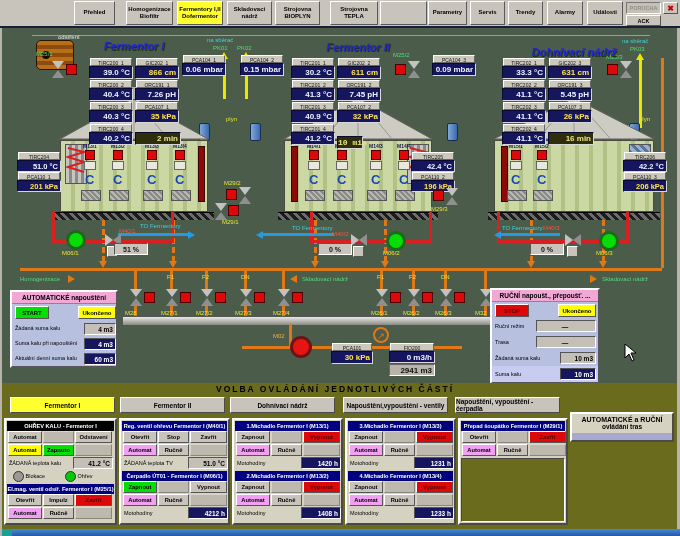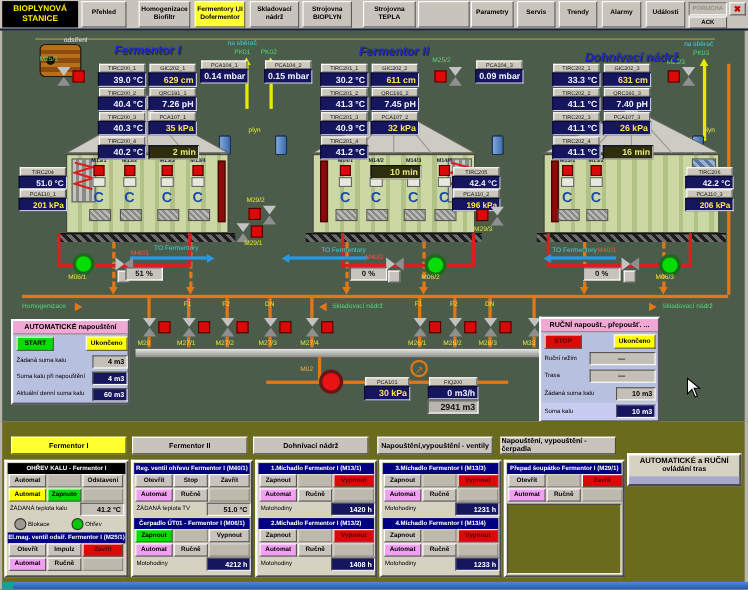--- a/index.html
+++ b/index.html
@@ -94,21 +94,20 @@
     box-sizing:border-box;text-align:center;font-weight:bold;color:#000;}
   #sideBtn .l1{font-size:7px;margin-top:2px;} #sideBtn .l2{font-size:6.5px;}
   #sideBtn .lav{position:absolute;left:0;bottom:0;width:100%;height:7px;background:#a8a8cc;}
   #taskstrip{position:absolute;left:0;top:146px;width:680px;height:7px;background:linear-gradient(180deg,#4a8ad8,#2258a8);}
 </style>
 </head>
 <body>
 
 <div id="screen">
   <div id="toolbar">
-    <div id="appTitle">BIOPLYNOVÁ STANICE</div>
     <div class="fault" id="faultBox" style="left:626px;top:2px;width:35px;height:12px;background:#c4c0b8;border:1px solid;border-color:#777 #fff #fff #777;color:#918f86;">PORUCHA</div>
     <div class="fault" style="left:626px;top:15px;width:35px;height:11px;background:#c8c4bc;border:1px solid;border-color:#fff #555 #555 #fff;color:#000;">ACK</div>
     <div class="fault" style="left:663px;top:2px;width:15px;height:12px;background:#c8c4bc;border:1px solid;border-color:#fff #555 #555 #fff;color:#c00;font-size:8px;">✖</div>
   <div class="tbtn" style="left: 74px; width: 41px;">Přehled</div>
       <div class="tbtn" style="left: 126px; width: 47px;">Homogenizace Biofiltr</div>
       <div class="tbtn active" style="left: 177px; width: 46px;">Fermentory I,II Dofermentor</div>
       <div class="tbtn" style="left: 227px; width: 45px;">Skladovací nádrž</div>
       <div class="tbtn" style="left: 275px; width: 45px;">Strojovna BIOPLYN</div>
       <div class="tbtn" style="left: 330px; width: 48px;">Strojovna TEPLA</div>
       <div class="tbtn" style="left: 380px; width: 47px;"></div>
@@ -210,21 +209,21 @@
       <div class="tank-base" style="left: 52px; top: 184px; width: 160px;"></div>
       <div class="tag" style="left: 88px; top: 30px; width: 42px;">TIRC200_1</div>
       <div class="val" style="left: 87px; top: 38px; width: 44px;">39.0 °C</div>
       <div class="tag" style="left: 88px; top: 52px; width: 42px;">TIRC200_2</div>
       <div class="val" style="left: 87px; top: 60px; width: 44px;">40.4 °C</div>
       <div class="tag" style="left: 88px; top: 74px; width: 42px;">TIRC200_3</div>
       <div class="val" style="left: 87px; top: 82px; width: 44px;">40.3 °C</div>
       <div class="tag" style="left: 88px; top: 96px; width: 42px;">TIRC200_4</div>
       <div class="val" style="left: 87px; top: 104px; width: 44px;">40.2 °C</div>
       <div class="tag" style="left: 134px; top: 30px; width: 42px;">GIC202_1</div>
-      <div class="val acc" style="left: 133px; top: 38px; width: 44px;">629 cm</div>
+      <div class="val acc" style="left: 133px; top: 38px; width: 44px;">866 cm</div>
       <div class="tag" style="left: 134px; top: 52px; width: 42px;">QRC191_1</div>
       <div class="val" style="left: 133px; top: 60px; width: 44px;">7.26 pH</div>
       <div class="tag" style="left: 134px; top: 74px; width: 42px;">PCA107_1</div>
       <div class="val acc" style="left: 133px; top: 82px; width: 44px;">35 kPa</div>
       <div class="val tmr" style="left: 133px; top: 104px; width: 46px;">2 min</div>
       <div class="tag" style="left: 16px; top: 124px; width: 42px;">TIRC204</div>
       <div class="val" style="left: 15px; top: 132px; width: 44px; height: 12px; font-size: 7.5px;">51.0 °C</div>
       <div class="tag" style="left: 16px; top: 144px; width: 42px;">PCA110_1</div>
       <div class="val acc" style="left: 15px; top: 152px; width: 44px; height: 12px; font-size: 7.5px;">201 kPa</div>
       <div class="redh" style="left: 50px; top: 212px; width: 122px;"></div>
@@ -282,21 +281,21 @@
       <div class="tag" style="left: 290px; top: 74px; width: 42px;">TIRC201_3</div>
       <div class="val" style="left: 289px; top: 82px; width: 44px;">40.9 °C</div>
       <div class="tag" style="left: 290px; top: 96px; width: 42px;">TIRC201_4</div>
       <div class="val" style="left: 289px; top: 104px; width: 44px;">41.2 °C</div>
       <div class="tag" style="left: 336px; top: 30px; width: 42px;">GIC202_2</div>
       <div class="val acc" style="left: 335px; top: 38px; width: 44px;">611 cm</div>
       <div class="tag" style="left: 336px; top: 52px; width: 42px;">QRC191_2</div>
       <div class="val" style="left: 335px; top: 60px; width: 44px;">7.45 pH</div>
       <div class="tag" style="left: 336px; top: 74px; width: 42px;">PCA107_2</div>
       <div class="val acc" style="left: 335px; top: 82px; width: 44px;">32 kPa</div>
-      <div class="val tmr" style="left: 335px; top: 122px; width: 46px;">10 min</div>
+      <div class="val tmr" style="left: 335px; top: 108px; width: 26px; font-family: Liberation Mono, monospace;">10 min</div>
       <div class="tag" style="left: 410px; top: 124px; width: 42px;">TIRC205</div>
       <div class="val" style="left: 409px; top: 132px; width: 44px; height: 12px; font-size: 7.5px;">42.4 °C</div>
       <div class="tag" style="left: 410px; top: 144px; width: 42px;">PCA110_2</div>
       <div class="val acc" style="left: 409px; top: 152px; width: 44px; height: 12px; font-size: 7.5px;">196 kPa</div>
       <div class="redh" style="left: 308px; top: 212px; width: 122px;"></div>
       <div class="redv" style="left: 308px; top: 184px; height: 28px;"></div>
       <div class="redv" style="left: 427px; top: 184px; height: 28px;"></div>
       <div class="blueh" style="left: 260px; top: 205px; width: 72px;"></div>
       <div class="arrlB" style="left: 254px; top: 203px;"></div>
       <div class="lbl cyan" style="left: 290px; top: 197px;">TO Fermentory</div>
@@ -333,42 +332,42 @@
       <div class="val" style="left: 500px; top: 38px; width: 44px;">33.3 °C</div>
       <div class="tag" style="left: 501px; top: 52px; width: 42px;">TIRC202_2</div>
       <div class="val" style="left: 500px; top: 60px; width: 44px;">41.1 °C</div>
       <div class="tag" style="left: 501px; top: 74px; width: 42px;">TIRC202_3</div>
       <div class="val" style="left: 500px; top: 82px; width: 44px;">41.1 °C</div>
       <div class="tag" style="left: 501px; top: 96px; width: 42px;">TIRC202_4</div>
       <div class="val" style="left: 500px; top: 104px; width: 44px;">41.1 °C</div>
       <div class="tag" style="left: 547px; top: 30px; width: 42px;">GIC202_3</div>
       <div class="val acc" style="left: 546px; top: 38px; width: 44px;">631 cm</div>
       <div class="tag" style="left: 547px; top: 52px; width: 42px;">QRC191_3</div>
-      <div class="val" style="left: 546px; top: 60px; width: 44px;">7.40 pH</div>
+      <div class="val" style="left: 546px; top: 60px; width: 44px;">5.45 pH</div>
       <div class="tag" style="left: 547px; top: 74px; width: 42px;">PCA107_3</div>
       <div class="val acc" style="left: 546px; top: 82px; width: 44px;">26 kPa</div>
       <div class="val tmr" style="left: 546px; top: 104px; width: 46px;">16 min</div>
       <div class="tag" style="left: 622px; top: 124px; width: 42px;">TIRC206</div>
       <div class="val" style="left: 621px; top: 132px; width: 44px; height: 12px; font-size: 7.5px;">42.2 °C</div>
       <div class="tag" style="left: 622px; top: 144px; width: 42px;">PCA110_3</div>
       <div class="val acc" style="left: 621px; top: 152px; width: 44px; height: 12px; font-size: 7.5px;">206 kPa</div>
       <div class="redh" style="left: 495px; top: 212px; width: 132px;"></div>
       <div class="redv" style="left: 495px; top: 184px; height: 28px;"></div>
       <div class="redv" style="left: 624px; top: 184px; height: 28px;"></div>
       <div class="blueh" style="left: 498px; top: 205px; width: 60px;"></div>
       <div class="arrlB" style="left: 492px; top: 203px;"></div>
       <div class="lbl cyan" style="left: 500px; top: 197px;">TO Fermentory</div>
       <div class="pump g" style="left: 597px; top: 203px;"></div>
       <div class="lbl yel" style="left: 594px; top: 222px;">M06/3</div>
       <div class="bowh" style="left: 563px; top: 206px;"></div>
       <div class="lbl red" style="left: 541px; top: 197px;">M40/3</div>
       <div class="gsq" style="left: 565px; top: 218px;"></div>
       <div class="pct" style="left: 528px; top: 215px;">0 %</div>
       <div class="tag" style="left: 181px; top: 27px; width: 42px;">PCA104_1</div>
-      <div class="val" style="left: 180px; top: 35px; width: 44px;">0.14 mbar</div>
+      <div class="val" style="left: 180px; top: 35px; width: 44px;">0.06 mbar</div>
       <div class="tag" style="left: 239px; top: 27px; width: 42px;">PCA104_2</div>
       <div class="val" style="left: 238px; top: 35px; width: 44px;">0.15 mbar</div>
       <div class="tag" style="left: 431px; top: 27px; width: 42px;">PCA104_3</div>
       <div class="val" style="left: 430px; top: 35px; width: 44px;">0.09 mbar</div>
       <div class="lbl yel" style="left: 222px; top: 152px;">M29/2</div>
       <div class="rsq" style="left: 224px; top: 161px;"></div>
       <div class="bowv" style="left: 237px; top: 159px;"></div>
       <div class="bowv" style="left: 213px; top: 175px;"></div>
       <div class="rsq" style="left: 226px; top: 177px;"></div>
       <div class="lbl yel" style="left: 220px; top: 191px;">M29/1</div>
@@ -460,20 +459,21 @@
         <div class="pval lite" style="left: 68px; top: 62px; width: 36px;">10 m3</div>
         <div style="position: absolute; left: 0px; top: 76px; width: 106px; height: 16px; background: rgb(200, 204, 240);"></div>
         <div class="prow-lbl" style="left: 3px; top: 81px;">Suma kalu</div>
         <div class="pval dark" style="left: 68px; top: 78px; width: 36px;">10 m3</div>
       </div>
       <svg width="14" height="20" style="position: absolute; left: 622px; top: 315px;">
         <polygon points="1,1 1,15 5,11 8,18 10,17 7,10 12,10" fill="#fff" stroke="#000" stroke-width="1"></polygon>
       </svg>
     </div>
   <div id="bottom">
+    <div id="volba">VOLBA OVLÁDÁNÍ JEDNOTLIVÝCH ČÁSTÍ</div>
     <div id="sideBtn">
       <div class="l1">AUTOMATICKÉ a RUČNÍ</div>
       <div class="l2">ovládání tras</div>
       <div class="lav"></div>
     </div>
     <div id="taskstrip">
       <div style="position:absolute;left:0;top:0;width:10px;height:7px;background:#18a098;"></div>
     </div>
   <div class="tab active" style="left: 8px;">Fermentor I</div>
       <div class="tab" style="left: 118px;">Fermentor II</div>

